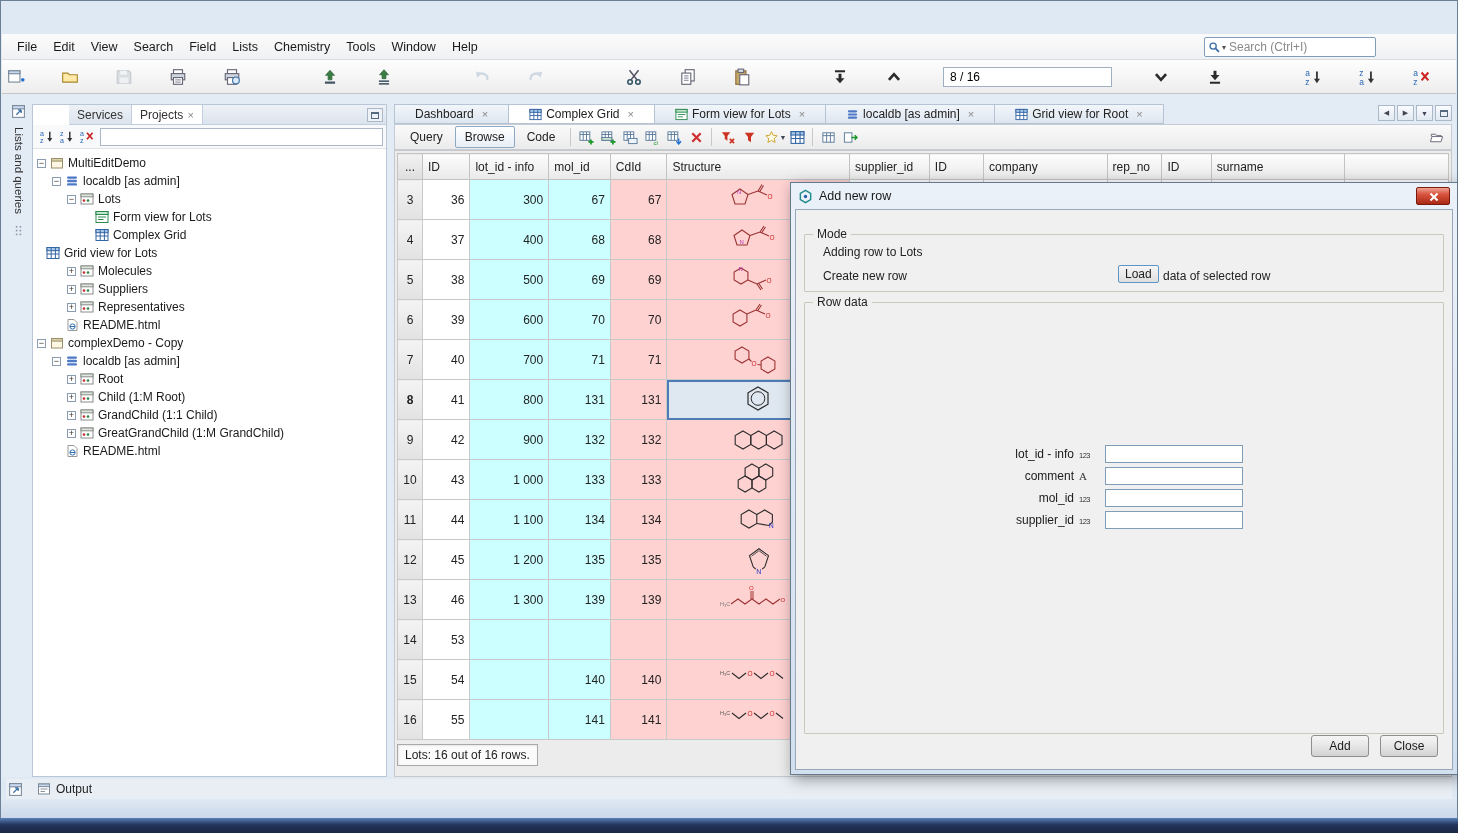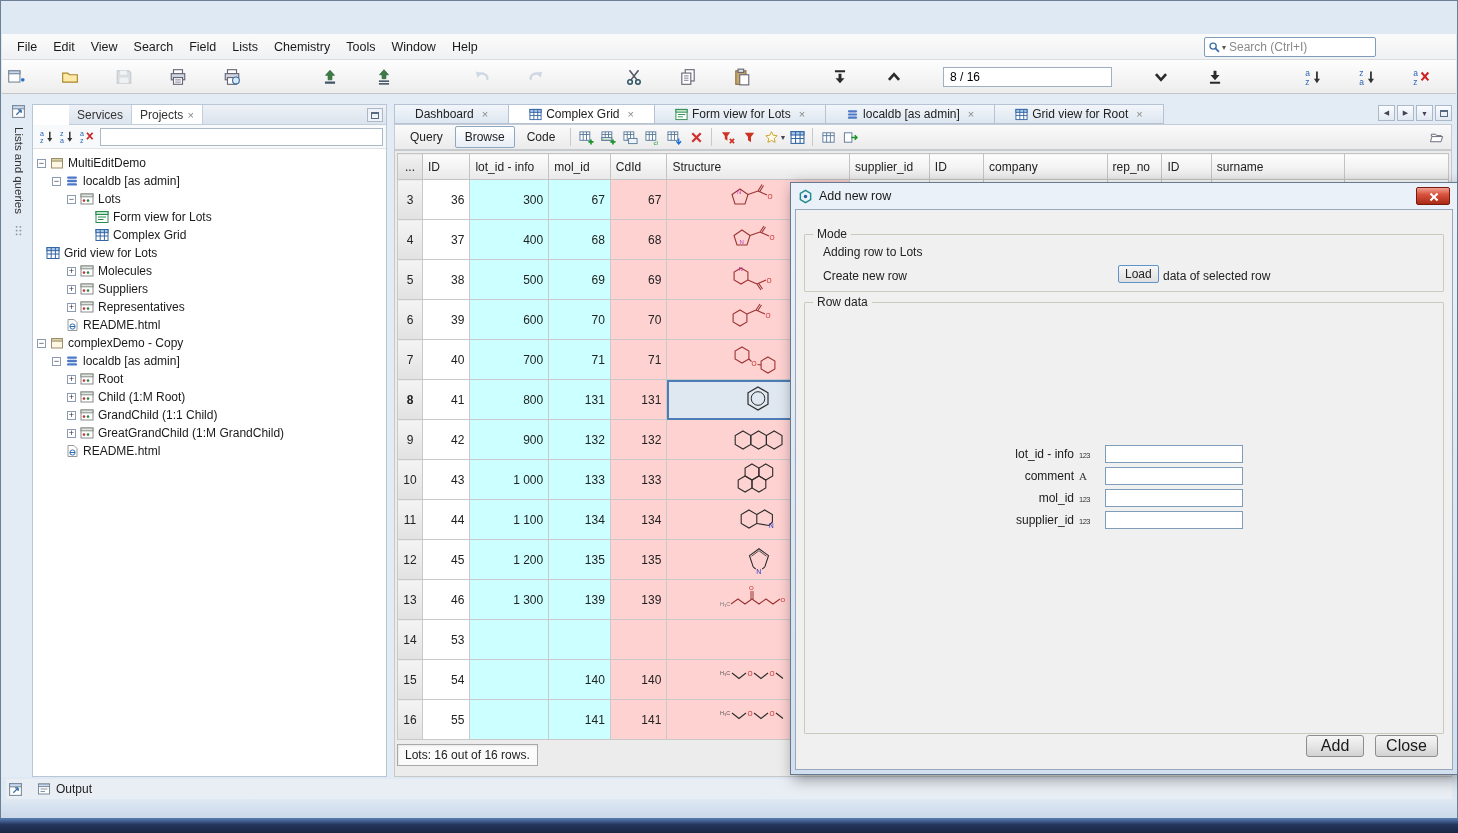--- a/index.html
+++ b/index.html
@@ -130,21 +130,21 @@
 .fields-block { position:absolute; left:0; right:0; top:142px; }
 .fields-header, .field-row { display:flex; align-items:center; margin-bottom:4px; }
 .fh-field { width:292px; text-align:right; font-weight:bold; }
 .fh-value { width:138px; margin-left:8px; text-align:center; font-weight:bold; }
 .f-label-cell { width:292px; display:flex; justify-content:flex-end; align-items:baseline; }
 .f-label { color:#1a1a1a; }
 .f-type { width:18px; text-align:left; margin-left:5px; font-size:7.5px; color:#333; letter-spacing:-0.5px; }
 .f-type.type-a { font-size:11px; font-family:"Liberation Serif",serif; }
 .f-input { width:138px; height:18px; margin-left:8px; border:1px solid #7f9db9; background:#fff; font-family:"Liberation Sans",sans-serif; padding:0 3px; }
 .dlg-buttons { position:absolute; right:14px; bottom:12px; display:flex; gap:11px; }
-.btn { min-width:58px; height:22px; border:1px solid #8e8e8e; border-radius:3px; background:linear-gradient(#f5f5f5,#e8e8e8 45%,#d2d2d2); font-size:16px; text-align:center; line-height:20px; padding:0 10px; color:#1a1a1a; }
+.btn { min-width:58px; height:22px; border:1px solid #8e8e8e; border-radius:3px; background:linear-gradient(#f5f5f5,#e8e8e8 45%,#d2d2d2); font-size:12px; text-align:center; line-height:20px; padding:0 10px; color:#1a1a1a; }
 </style>
 </head>
 <body>
 
 <div class="app">
 
 
   <div class="menubar">
     <div class="menu-items">
         <div class="menu-item">File</div>

